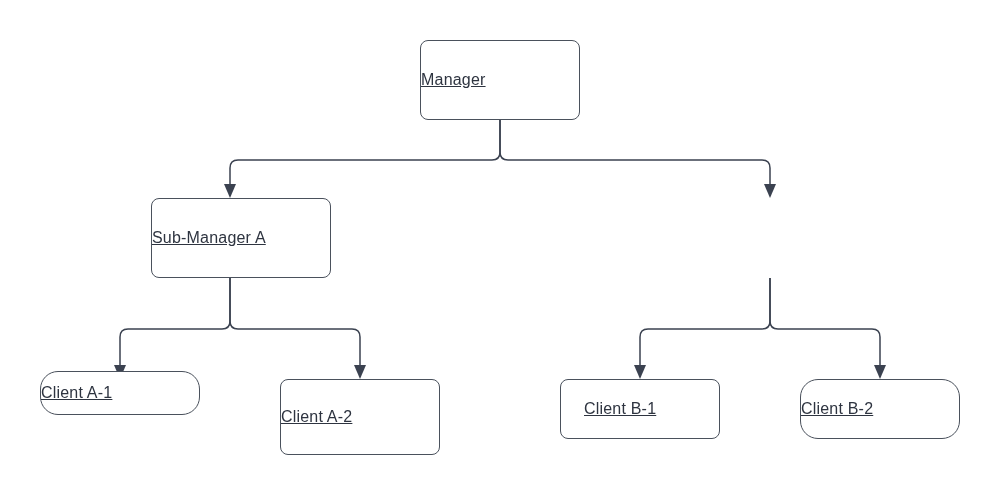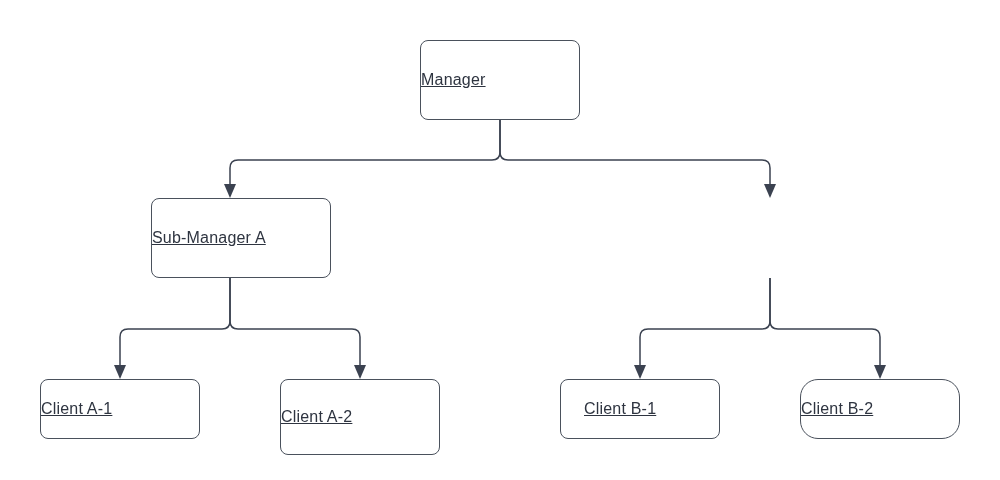--- a/index.html
+++ b/index.html
@@ -29,21 +29,21 @@
     font-size:16px;
     display:flex;align-items:center;justify-content:flex-start;
     box-sizing:border-box;
     text-align:center;
     letter-spacing:0.2px;
     text-decoration:underline;
   }
   .node.root   {left:420px;top:40px;width:160px;height:80px;}
   .node.sub-a  {left:140px;top:198px;width:180px;height:80px;margin-left:11px;}
   .node.sub-b  {left:680px;top:198px;width:180px;height:80px;}
-  .node.c-a1   {left:40px; top:379px;width:160px;height:60px;}
+  .node.c-a1   {left:40px; top:371px;width:160px;height:44px;border-radius:18px;}
   .node.c-a2   {left:280px;top:379px;width:160px;height:76px;}
   .node.c-b1   {left:560px;top:379px;width:160px;height:60px;padding-left:23px;}
   .node.c-b2   {left:800px;top:379px;width:160px;height:60px;border-radius:18px;}
 </style>
 </head>
 <body>
 
 <div class="canvas">
 
   <svg class="edges" viewBox="0 0 1000 480" aria-hidden="true">

